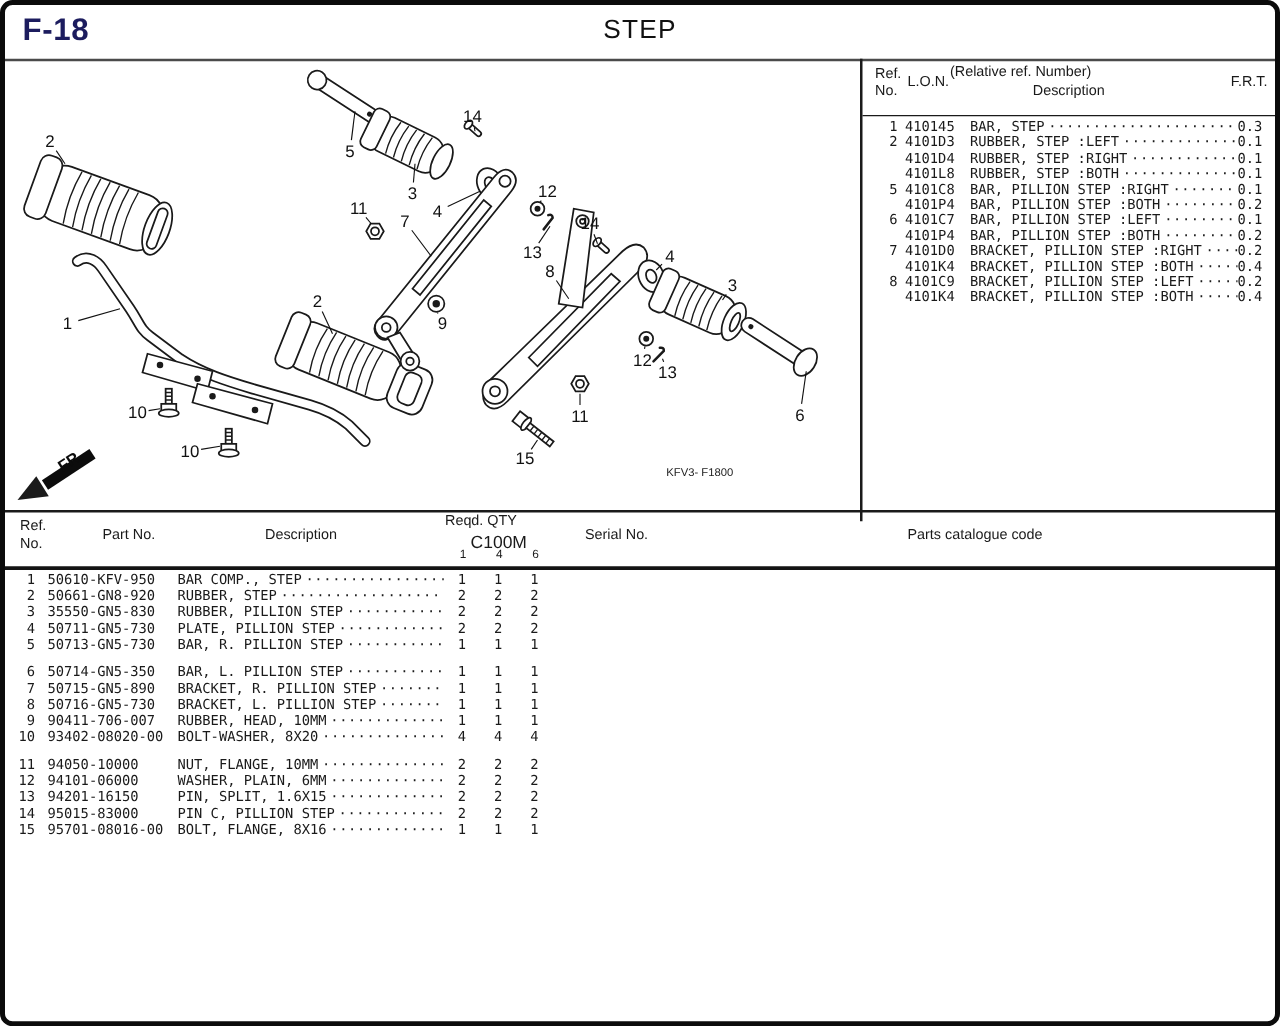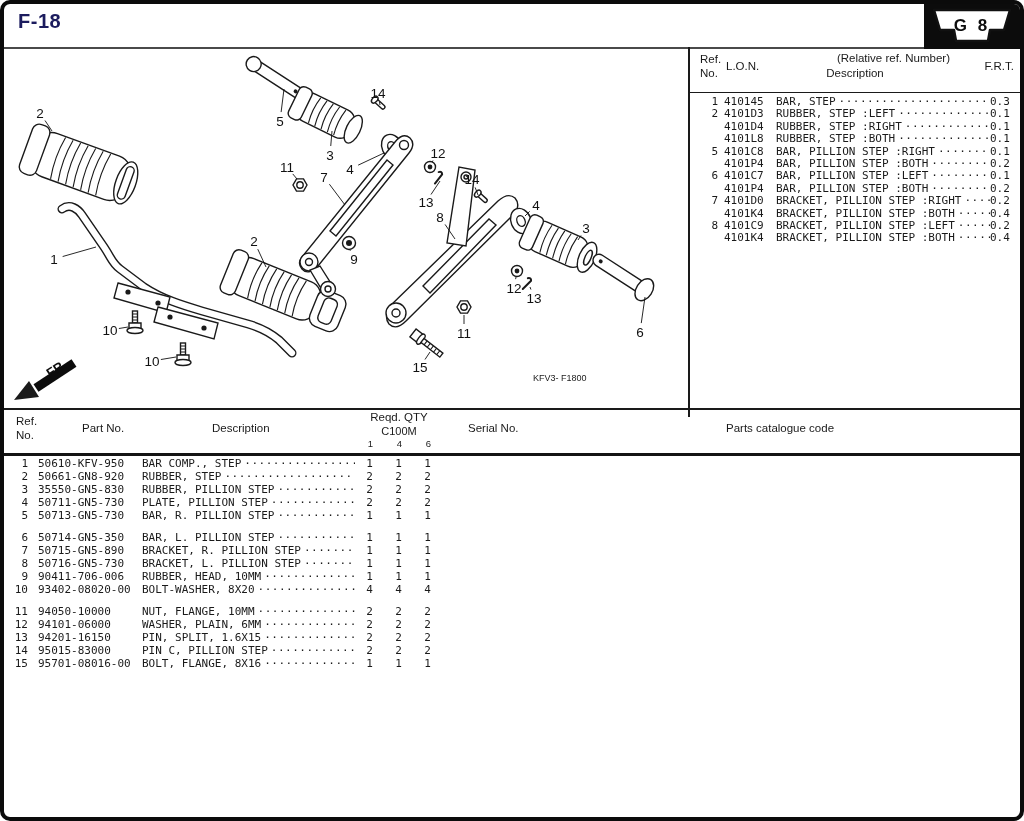--- a/index.html
+++ b/index.html
@@ -3,33 +3,33 @@
 <meta charset="utf-8">
 <style>
   html,body{margin:0;padding:0;}
   body{
     width:1024px;height:821px;position:relative;background:#ffffff;
     font-family:"Liberation Sans",sans-serif;color:#1a1a1a;overflow:hidden;
   }
   .frame{position:absolute;inset:0;border:4px solid #0b0b0b;border-radius:10px;pointer-events:none;z-index:30;}
   
   .hdr{position:absolute;top:0;left:0;right:0;height:47px;}
-  .page-code{position:absolute;left:18px;top:10px;font-size:20px;font-weight:bold;letter-spacing:.5px;}
+  .page-code{position:absolute;left:18px;top:10px;font-size:25px;font-weight:bold;letter-spacing:.5px;}
   .page-title{position:absolute;left:0;right:0;top:12px;text-align:center;font-size:21px;letter-spacing:1px;color:#111;}
   .hdr-rule{position:absolute;top:47px;left:4px;right:4px;height:2px;background:#4a4a4a;}
   .badge{position:absolute;right:4px;top:4px;width:96px;height:45px;background:#0c0c0c;border-radius:0 6px 0 0;z-index:5;}
   .badge-shape{fill:#fff;stroke:#111;stroke-width:2.5;stroke-linejoin:round;}
   .badge-txt{font-family:"Liberation Sans",sans-serif;font-size:17px;font-weight:bold;letter-spacing:3px;fill:#0c0c0c;text-anchor:middle;}
   
   .frt-panel{position:absolute;left:688px;top:47px;width:336px;height:361px;border-left:2px solid #1a1a1a;box-sizing:border-box;}
   .frt-head{position:absolute;top:0;left:0;right:0;height:45px;border-bottom:1.5px solid #1a1a1a;font-size:11.5px;}
   .fh-ref1{position:absolute;left:10px;top:6px;}
   .fh-ref2{position:absolute;left:10px;top:20px;}
   .fh-lon{position:absolute;left:36px;top:13px;}
-  .fh-rel{position:absolute;left:70px;width:190px;top:5px;text-align:right;}
+  .fh-rel{position:absolute;left:70px;width:190px;top:5px;text-align:left;}
   .fh-desc{position:absolute;left:70px;width:190px;top:20px;text-align:center;}
   .fh-frt{position:absolute;left:288px;width:42px;top:13px;text-align:right;padding-right:6px;box-sizing:border-box;}
   .frt-body{position:absolute;top:49px;left:0;right:0;font-family:"DejaVu Sans Mono",monospace;font-size:11px;}
   .f-row{display:flex;line-height:12.4px;padding:0 6px 0 6px;}
   .f-ref{width:22px;text-align:right;flex:none;}
   .f-lon{width:52px;flex:none;margin-left:6px;}
   .f-desc{flex:none;white-space:pre;}
   .f-dots{flex:1;overflow:hidden;white-space:nowrap;letter-spacing:.5px;padding:0 3px;}
   .f-frt{width:28px;text-align:left;flex:none;}
   
@@ -46,48 +46,43 @@
   .fr-txt{font-family:"Liberation Sans",sans-serif;font-size:13px;font-weight:bold;fill:#0c0c0c;}
   
   .pt-top-rule{position:absolute;top:408px;left:4px;right:4px;height:2px;background:#1a1a1a;}
   .divider-stub{position:absolute;left:688px;top:408px;width:2px;height:9px;background:#1a1a1a;}
   .pt-head{position:absolute;top:410px;left:0;right:0;height:43px;font-size:11.5px;}
   .pt-head-rule{position:absolute;top:453px;left:4px;right:4px;height:2.5px;background:#141414;}
   .ph-ref1{position:absolute;left:16px;top:5px;}
   .ph-ref2{position:absolute;left:16px;top:19px;}
   .ph-part{position:absolute;left:82px;top:12px;}
   .ph-desc{position:absolute;left:212px;top:12px;}
-  .ph-qty{position:absolute;left:356px;width:86px;top:1px;text-align:center;}
-  .ph-model{position:absolute;left:356px;width:86px;top:15px;text-align:center;font-size:11px;}
+  .ph-qty{position:absolute;left:356px;width:86px;top:1px;}
+  .ph-model{position:absolute;left:356px;width:86px;top:15px;text-align:center;font-size:14px;}
   .ph-q{position:absolute;top:28px;width:29px;text-align:center;font-size:9.5px;}
   .ph-serial{position:absolute;left:468px;top:12px;}
   .ph-cat{position:absolute;left:726px;top:12px;}
   .parts-body{position:absolute;top:457px;left:0;right:0;font-family:"DejaVu Sans Mono",monospace;font-size:11px;}
   .p-row{display:flex;width:442px;line-height:13px;}
   .p-row.grp-end{margin-bottom:9px;}
   .p-ref{width:28px;text-align:right;flex:none;}
   .p-sp{width:10px;flex:none;}
   .p-part{width:104px;flex:none;}
   .p-desc{flex:none;white-space:pre;}
   .p-dots{flex:1;overflow:hidden;white-space:nowrap;letter-spacing:.5px;padding:0 3px;}
   .p-q{width:29px;text-align:center;flex:none;}
 </style>
 </head>
 <body>
 
 <div class="frame"></div>
 
 <div class="hdr">
   <div class="page-code" style="color: rgb(28, 28, 94);">F-18</div>
-  <div class="badge">
-    <svg width="96" height="45" viewBox="0 0 96 45">
-      <polygon class="badge-shape" points="10,6 86,6 80,26 66,26 64,37 32,37 30,26 16,26"></polygon>
-      <text class="badge-txt" x="48" y="27">G 8</text>
-    </svg>
-  </div>
+  <div class="page-title">STEP</div>
 </div>
 <div class="hdr-rule"></div>
 
 <div class="frt-panel">
   <div class="frt-head">
     <span class="fh-ref1">Ref.</span>
     <span class="fh-ref2">No.</span>
     <span class="fh-lon">L.O.N.</span>
     <span class="fh-rel">(Relative ref. Number)</span>
     <span class="fh-desc">Description</span>
@@ -484,21 +479,21 @@
       <span class="p-part">50716-GN5-730</span>
       <span class="p-desc">BRACKET, L. PILLION STEP</span>
       <span class="p-dots">··························································································</span>
       <span class="p-q">1</span>
       <span class="p-q">1</span>
       <span class="p-q">1</span>
     </div>
     <div class="p-row">
       <span class="p-ref">9</span>
       <span class="p-sp"></span>
-      <span class="p-part">90411-706-006</span>
+      <span class="p-part">90411-706-007</span>
       <span class="p-desc">RUBBER, HEAD, 10MM</span>
       <span class="p-dots">··························································································</span>
       <span class="p-q">1</span>
       <span class="p-q">1</span>
       <span class="p-q">1</span>
     </div>
     <div class="p-row grp-end">
       <span class="p-ref">10</span>
       <span class="p-sp"></span>
       <span class="p-part">93402-08020-00</span>

